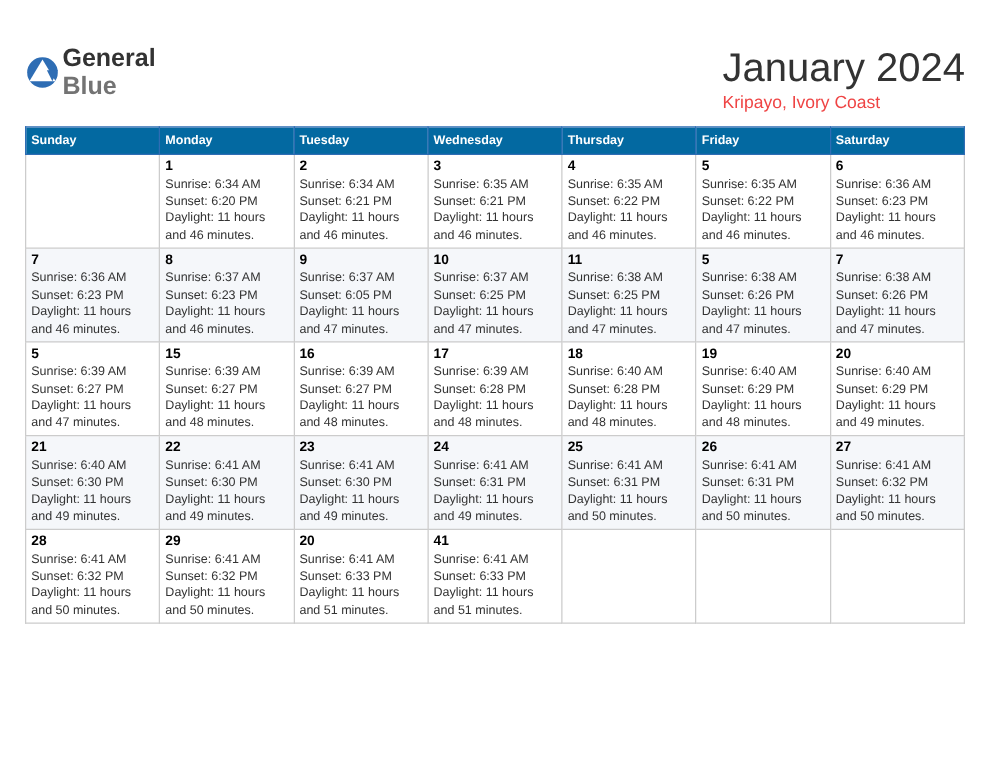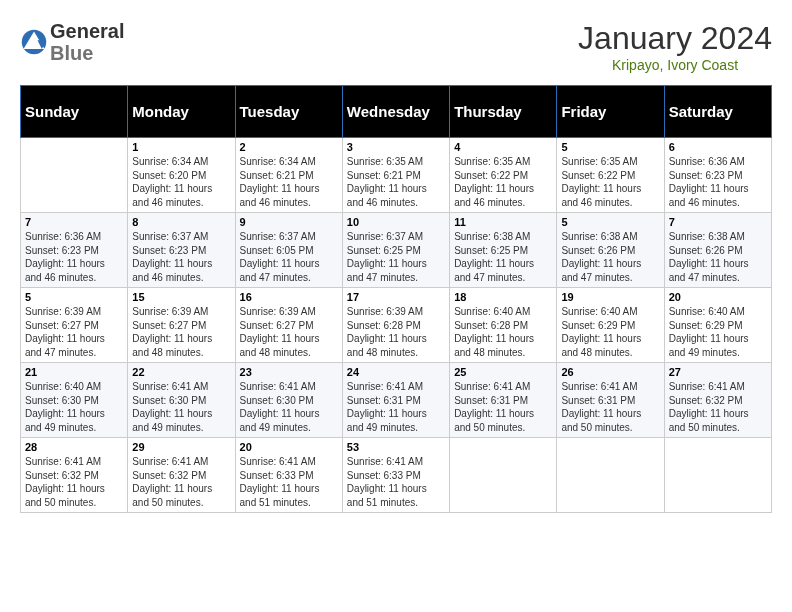--- a/index.html
+++ b/index.html
@@ -13,20 +13,21 @@
     .page {
       width: 792px;
       min-height: 612px;
       padding: 20px 20px 10px 20px;
     }
     .header {
       display: flex;
       justify-content: space-between;
       align-items: flex-start;
       margin-bottom: 12px;
+      margin-top: 16px;
     }
     .logo {
       display: flex;
       align-items: center;
     }
     .logo-text {
       font-size: 20px;
       font-weight: bold;
       line-height: 1.1;
     }
@@ -35,42 +36,42 @@
     }
     .logo-text .blue {
       color: #737373;
     }
     .logo-icon {
       width: 28px;
       height: 28px;
       margin-right: 2px;
     }
     .title-block {
-      text-align: center;
+      text-align: left;
     }
     .title-block .month-year {
       font-size: 32px;
       color: #333;
       font-weight: normal;
     }
     .title-block .location {
       font-size: 14px;
-      color: #4d7c0f;
+      color: #ef4444;
     }
     .calendar {
       width: 100%;
       border-collapse: collapse;
       font-size: 10.5px;
     }
     .calendar th {
-      background: #000000;
+      background: #0369a1;
       color: #fff;
-      padding: 17px 4px;
+      padding: 5px 4px;
       text-align: left;
-      font-size: 15px;
+      font-size: 10px;
       font-weight: bold;
       border: 1px solid #2e6db4;
     }
     .calendar td {
       border: 1px solid #ccc;
       vertical-align: top;
       padding: 3px 4px;
       width: 107px;
       min-height: 80px;
     }
@@ -254,21 +255,21 @@
           </td>
           <td>
             <span class="day-num">29</span>
             <div class="day-info"><span>Sunrise: 6:41 AM</span><br><span>Sunset: 6:32 PM</span><br><span>Daylight: 11 hours and 50 minutes.</span></div>
           </td>
           <td>
             <span class="day-num">20</span>
             <div class="day-info"><span>Sunrise: 6:41 AM</span><br><span>Sunset: 6:33 PM</span><br><span>Daylight: 11 hours and 51 minutes.</span></div>
           </td>
           <td>
-            <span class="day-num">53</span>
+            <span class="day-num">41</span>
             <div class="day-info"><span>Sunrise: 6:41 AM</span><br><span>Sunset: 6:33 PM</span><br><span>Daylight: 11 hours and 51 minutes.</span></div>
           </td>
           <td class="empty-cell"></td>
           <td class="empty-cell"></td>
           <td class="empty-cell"></td>
         </tr>
       </tbody>
   </table>
 </div>
 

